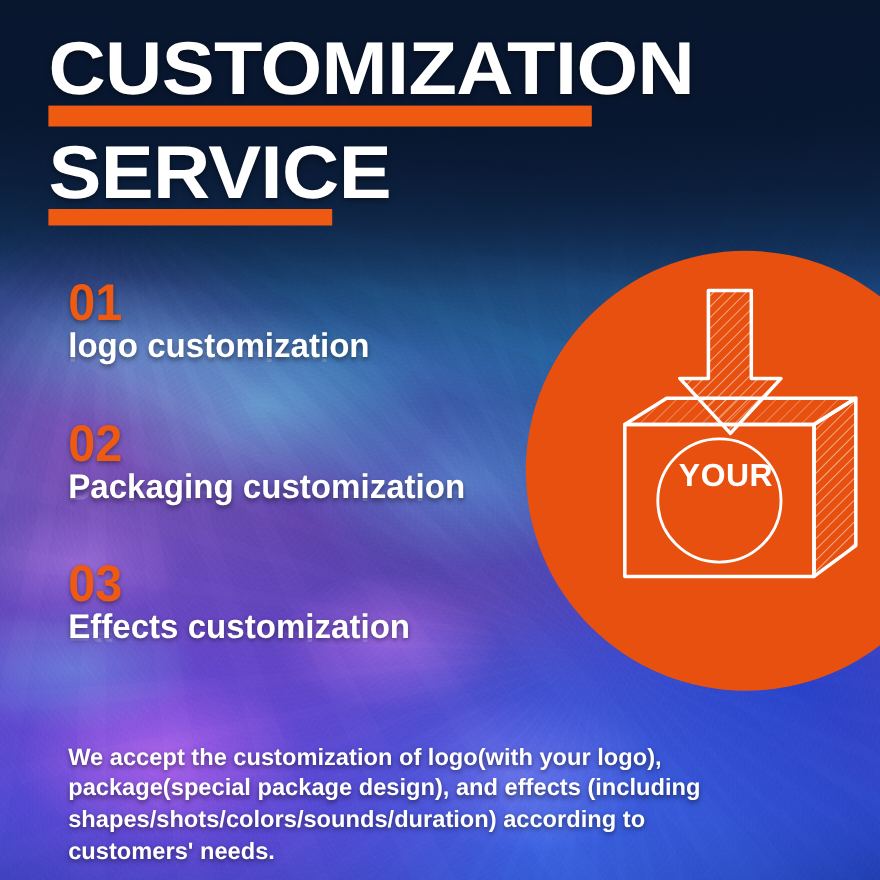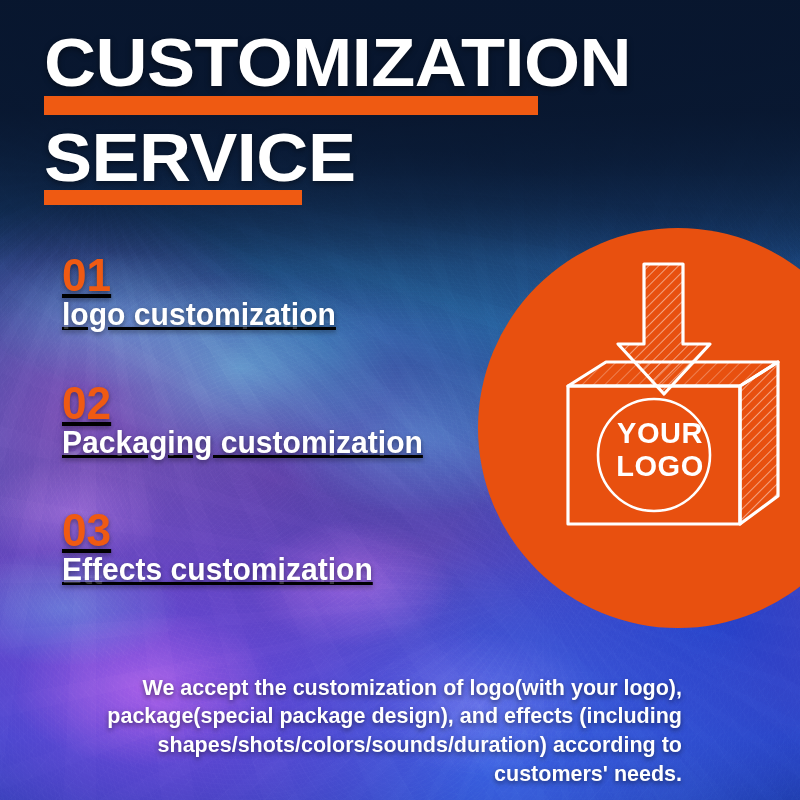--- a/index.html
+++ b/index.html
@@ -117,21 +117,21 @@
   .rule-1 { width: 494px; }
   .rule-2 { width: 258px; height: 15px; margin-top: 4px; }
 
   
   .items {
     position: absolute;
     left: 62px;
     top: 252px;
     width: 430px;
   }
-  .item { margin-bottom: 26px; text-decoration: underline; }
+  .item { margin-bottom: 26px; }
   .item-num {
     color: #ef5a12;
     font-size: 47px;
     font-weight: 700;
     line-height: .96;
     letter-spacing: 0px;
     transform: scaleX(.94);
     transform-origin: left center;
     text-shadow: 0 2px 5px rgba(0,0,0,.40);
   }
@@ -165,21 +165,20 @@
   .blurb {
     position: absolute;
     left: 62px;
     top: 652px;
     width: 620px;
     color: #ffffff;
     font-size: 21.5px;
     font-weight: 700;
     line-height: 1.34;
     text-shadow: 0 2px 5px rgba(0,0,0,.50);
-    text-align: right;
   }
 
   
   .circle {
     position: absolute;
     left: 478px;
     top: 228px;
     width: 400px;
     height: 400px;
     border-radius: 50%;
@@ -275,16 +274,15 @@
 
         <path d="M90 158 L262 158 L262 296 L90 296 Z" fill="none"></path>
       </g>
 
       <circle cx="176" cy="227" r="56" fill="none" stroke="#ffffff" stroke-width="2.6"></circle>
     </svg>
   </div>
 
   <div class="logo-text">
     <div>YOUR</div>
-    <div>LOGO</div>
   </div>
 
 </div>
 
 </body></html>

